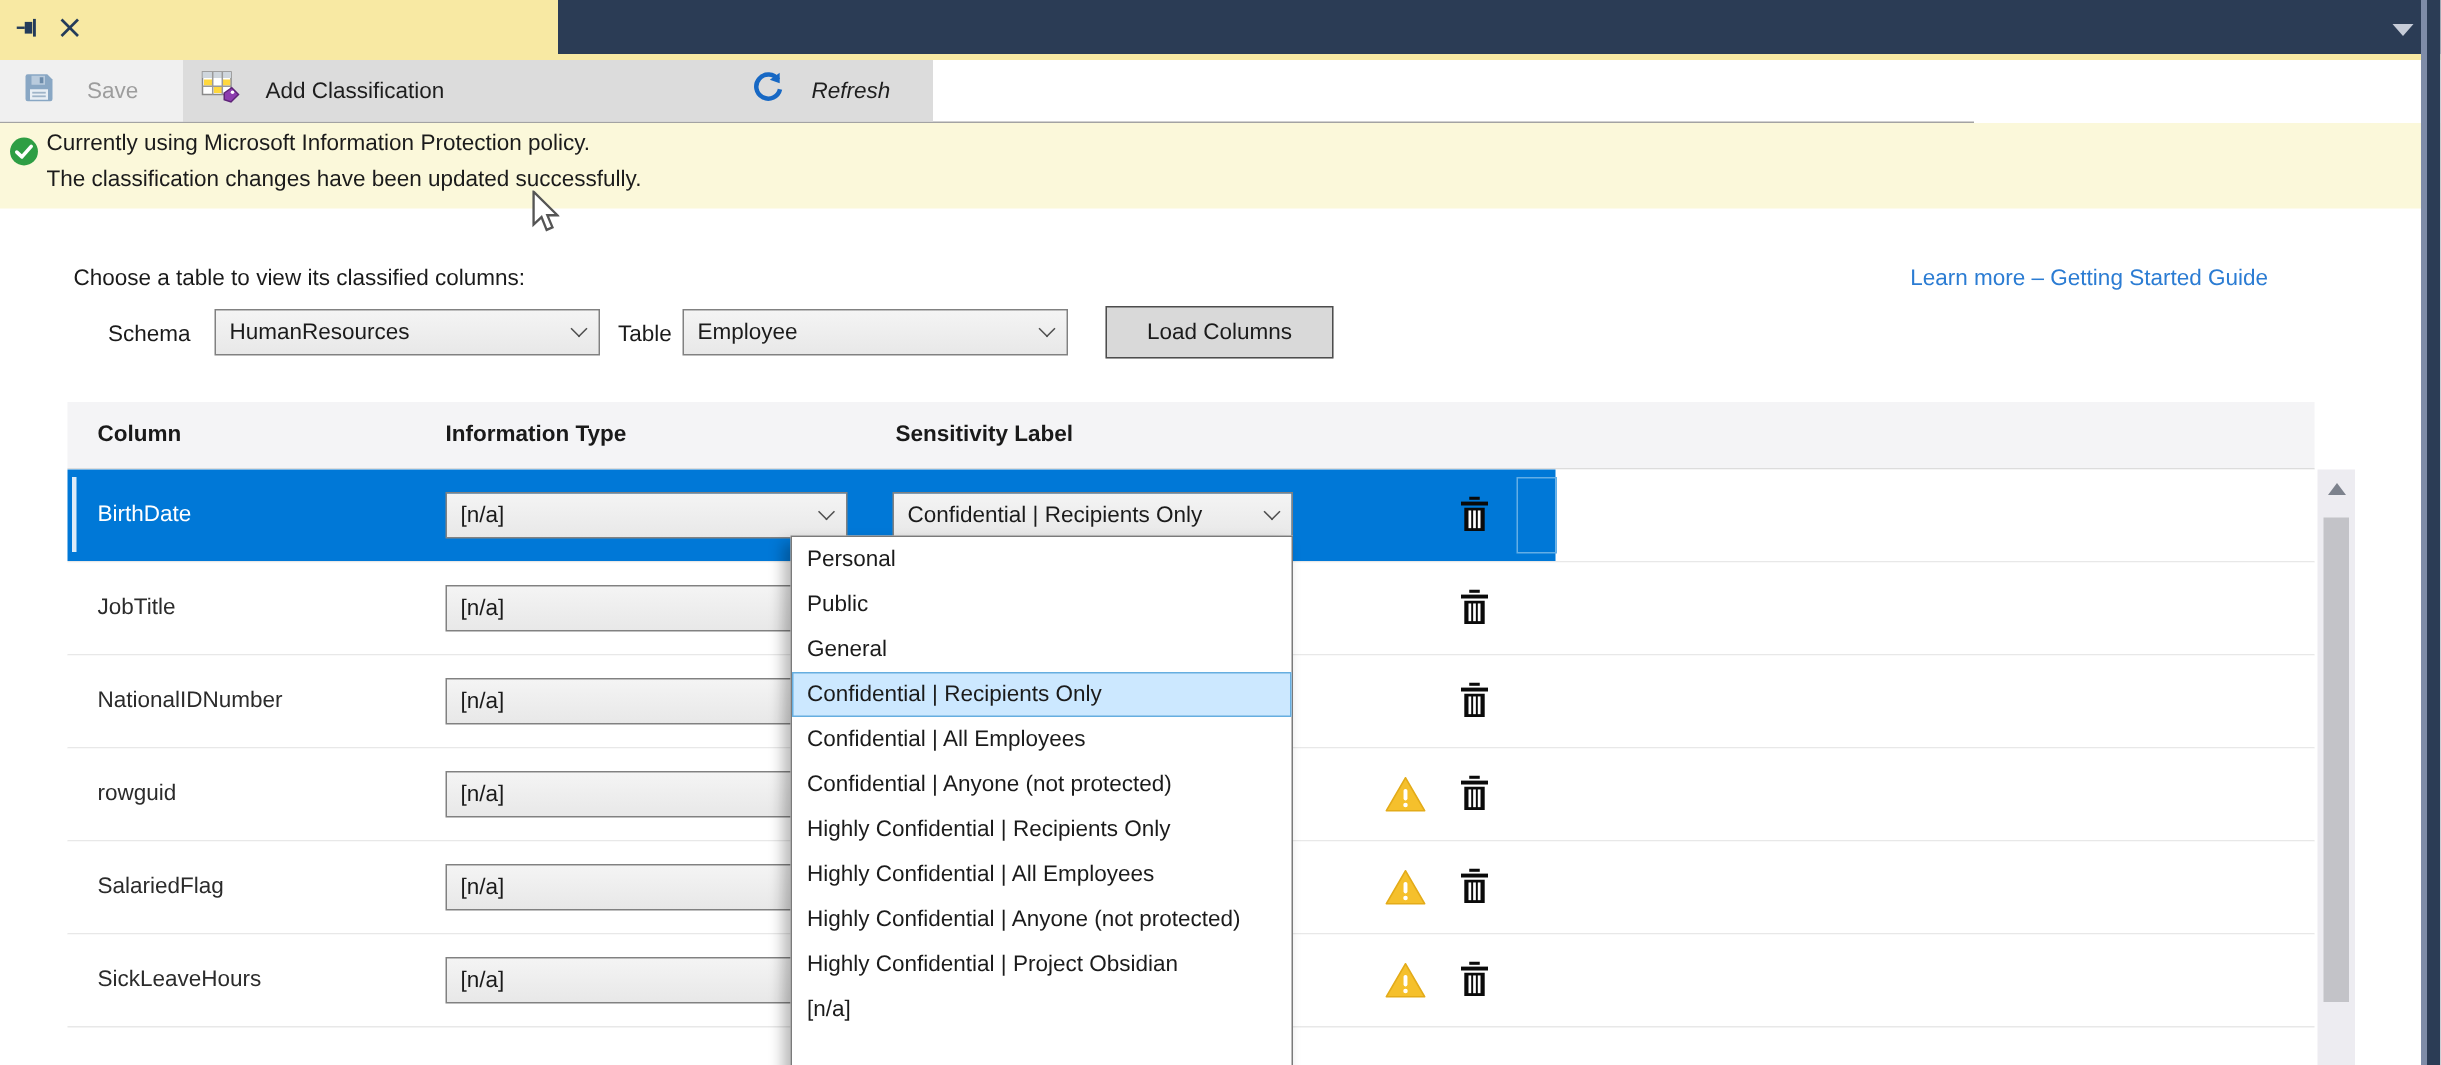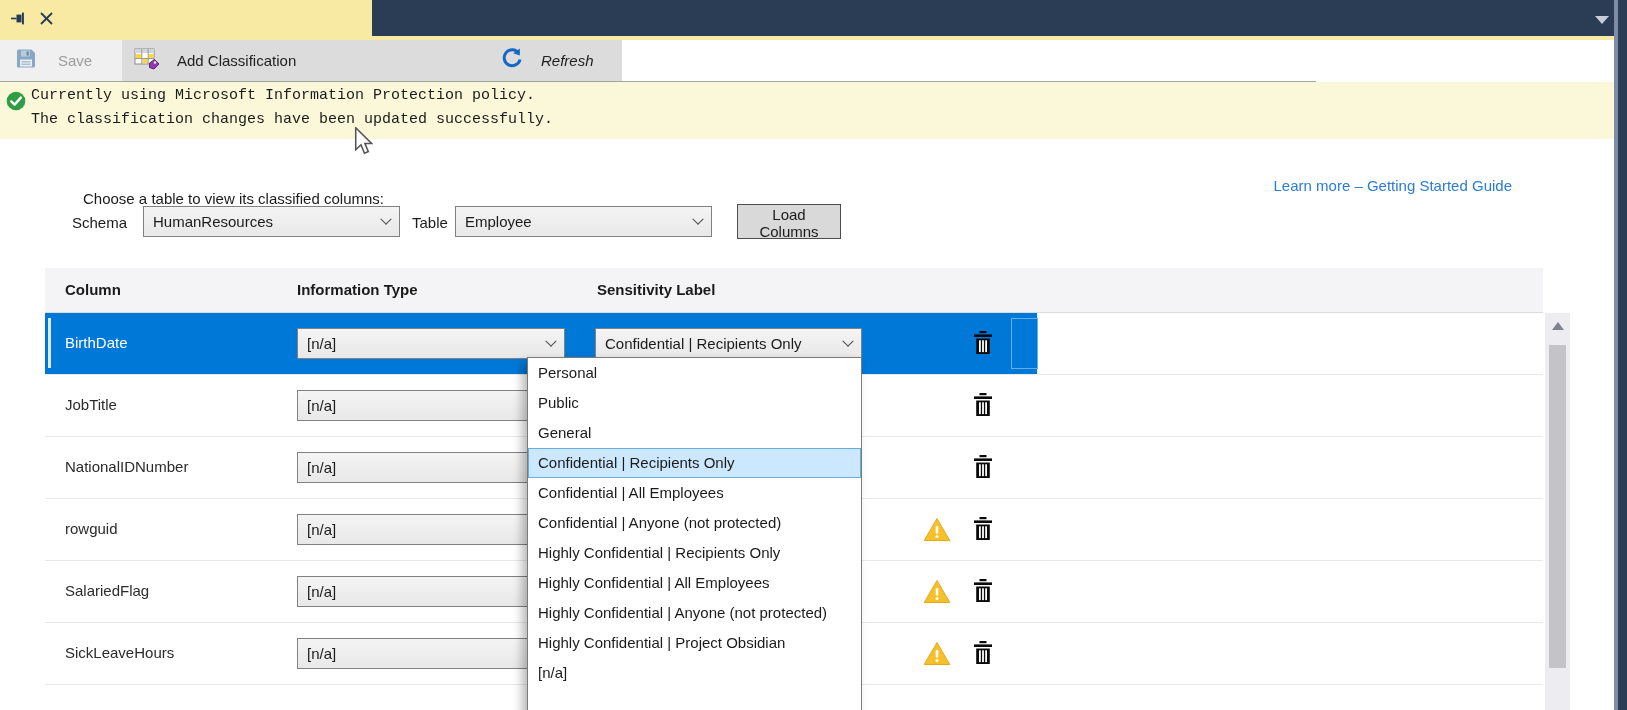--- a/index.html
+++ b/index.html
@@ -17,34 +17,34 @@
   .tab-ico{display:inline-flex;align-items:center;justify-content:center;width:20px;height:20px;margin-left:8px;}
   .strip-caret{position:absolute;right:18px;top:16px;width:0;height:0;border-left:7px solid transparent;border-right:7px solid transparent;border-top:8px solid #c6ccd8;}
   
   .toolbar{position:absolute;left:0;top:40px;width:1316px;height:41px;background:#ffffff;border-bottom:2px solid #a3a3a3;}
   .toolbar-gray{position:absolute;left:0;top:0;width:622px;height:41px;background:#dcdcdc;}
   .tb-save-seg{position:absolute;left:0;top:0;width:122px;height:41px;background:#f0f0f0;}
   .tb-item{position:absolute;top:0;height:41px;display:flex;align-items:center;font-size:15px;color:#1e1e1e;}
   .tb-label{white-space:nowrap;}
   .tb-label.disabled{color:#9d9d9d;}
   
-  .banner{position:absolute;left:0;top:82px;width:1627px;height:57px;background:#fbf8da;font-family:Liberation Mono, monospace;}
+  .banner{position:absolute;left:0;top:82px;width:1627px;height:57px;background:#fbf8da;}
   .banner .check{position:absolute;left:6px;top:9px;}
   .banner .b-line{position:absolute;left:31px;font-size:15px;color:#1b1b1b;white-space:nowrap;}
   .banner .l1{top:5px;} .banner .l2{top:29px;}
   
-  .prompt{position:absolute;left:49px;top:190px;font-size:15px;color:#1b1b1b;margin-left:34px;}
+  .prompt{position:absolute;left:49px;top:177px;font-size:15px;color:#1b1b1b;}
   .learn-link{position:absolute;right:115px;top:177px;font-size:15px;color:#2b7cd3;text-decoration:none;cursor:pointer;white-space:nowrap;}
   .fld-label{position:absolute;font-size:15px;color:#1b1b1b;}
   .win-select{box-sizing:border-box;height:31px;background:linear-gradient(#f4f4f4,#e8e8e8);border:1px solid #818181;display:flex;align-items:center;padding:0 9px;font-size:15px;color:#1b1b1b;cursor:default;}
   .win-select .sel-value{white-space:nowrap;overflow:hidden;}
   .chev{margin-left:auto;width:7px;height:7px;border-right:1.7px solid #4d4d4d;border-bottom:1.7px solid #4d4d4d;transform:rotate(45deg) translate(-2px,-2px);flex:none;}
   .schema-select{position:absolute;left:143px;top:206px;width:257px;}
   .table-select{position:absolute;left:455px;top:206px;width:257px;}
-  .load-btn{position:absolute;left:737px;top:204px;width:104px;height:35px;background:#d9d9d9;border:1px solid #4d4d4d;font-size:15px;color:#1b1b1b;font-family:inherit;cursor:pointer;}
+  .load-btn{position:absolute;left:737px;top:204px;width:152px;height:35px;background:#d9d9d9;border:1px solid #4d4d4d;font-size:15px;color:#1b1b1b;font-family:inherit;cursor:pointer;}
   
   .grid-header{position:absolute;left:45px;top:268px;width:1498px;height:45px;background:#f4f4f6;border-bottom:1px solid #dcdcdc;box-sizing:border-box;}
   .grid-header span{position:absolute;top:13px;font-size:15px;font-weight:bold;color:#1a1a1a;white-space:nowrap;}
   .gh-col{left:20px;} .gh-info{left:252px;} .gh-sens{left:552px;}
   #rows-container{position:absolute;left:45px;top:313px;width:1498px;}
   .grid-row{position:relative;height:62px;border-bottom:1px solid #e8e8e8;background:#fff;box-sizing:border-box;}
   .row-label{position:absolute;left:20px;top:21px;font-size:15px;color:#2b2b2b;white-space:nowrap;z-index:2;}
   .sel-bg{position:absolute;left:0;top:0;width:992px;height:100%;background:#0078d7;z-index:1;}
   .sel-sliver{position:absolute;left:3px;top:5px;height:50px;width:3px;background:#ddebf8;z-index:2;}
   .focus-rect{position:absolute;left:966px;top:5px;width:25px;height:49px;border:1px solid #63aee6;z-index:2;}

